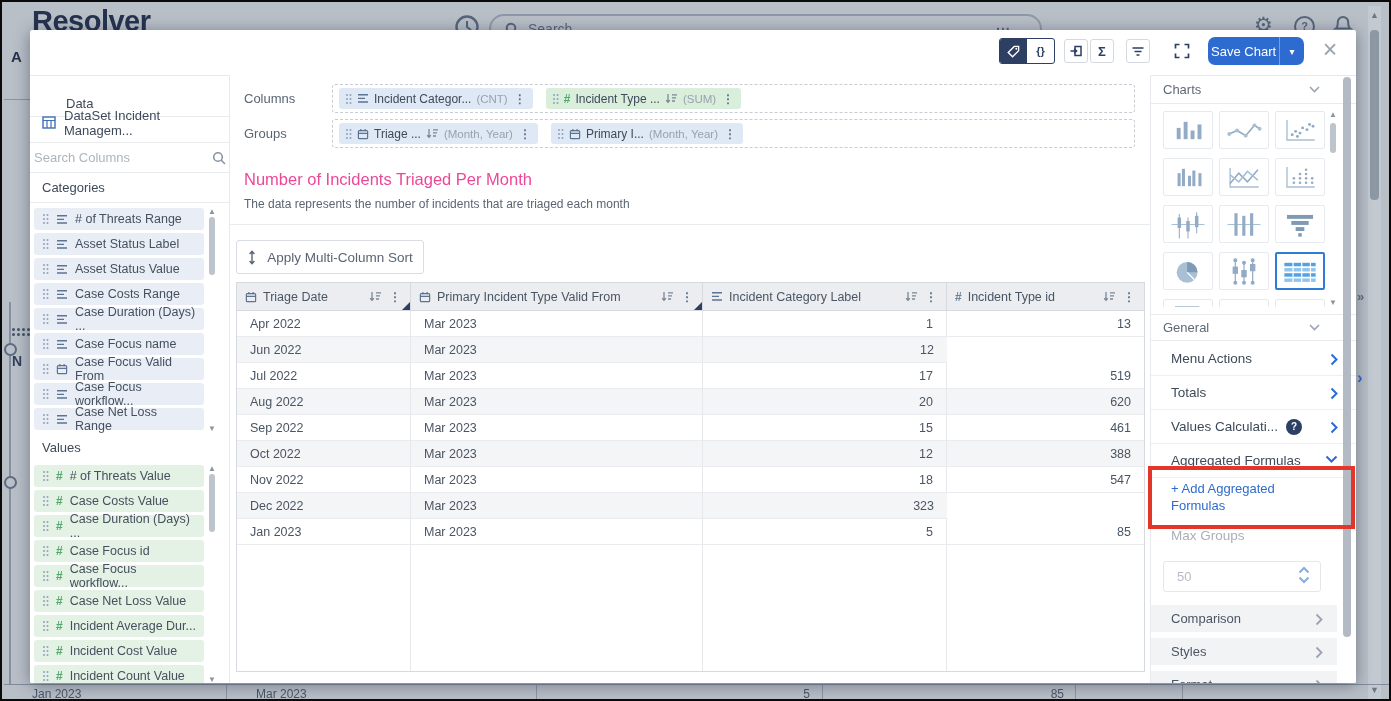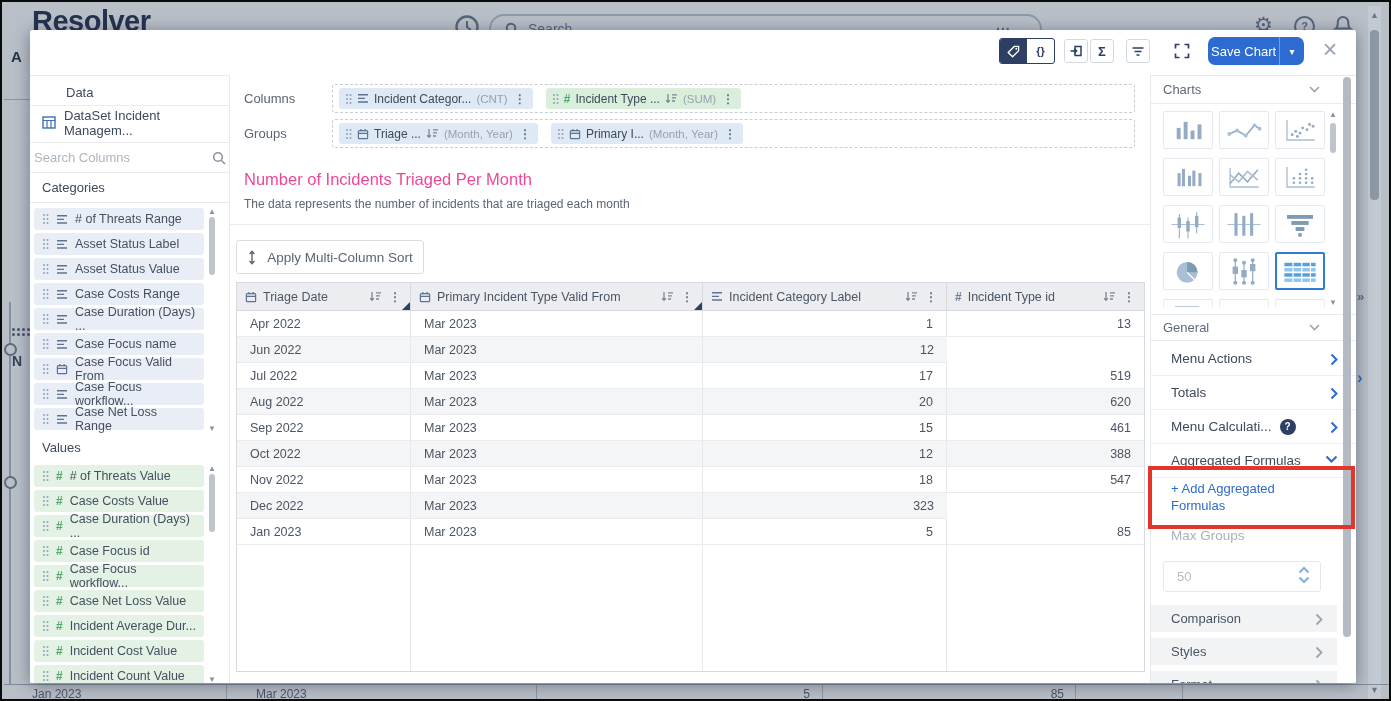--- a/index.html
+++ b/index.html
@@ -53,21 +53,21 @@
     display:flex;color:#fff;font-size:13px;overflow:hidden;}
   #btn-save .main{width:72px;display:flex;align-items:center;justify-content:center;}
   #btn-save .caret{width:24px;display:flex;align-items:center;justify-content:center;
     border-left:1px solid rgba(255,255,255,.35);font-size:10px;}
   #btn-close{left:1286px;top:4px;font-size:25px;color:#9aa5b1;line-height:30px;width:28px;text-align:center;}
   
   #left-panel{left:0;top:45px;width:200px;height:608px;background:#fff;border-top:1px solid #e6e9ed;
     border-right:1px solid #e6e9ed;box-sizing:border-box;overflow:hidden;}
   .lp-row{position:absolute;left:0;width:199px;border-bottom:1px solid #e9ecef;box-sizing:border-box;}
   .lp-hdr{font-size:13px;color:#3e4a5a;padding-left:12px;display:flex;align-items:center;}
-  #lp-data{top:3px;height:27px;padding-left:36px;}
+  #lp-data{top:14px;height:27px;padding-left:36px;}
   #lp-dataset{top:27px;height:40px;display:flex;align-items:center;gap:8px;padding-left:12px;
     font-size:13px;color:#3e4a5a;}
   #lp-search{top:67px;height:30px;display:flex;align-items:center;}
   #lp-search input{border:none;outline:none;flex:1;padding-left:4px;font-size:13px;color:#45505e;
     font-family:"Liberation Sans",sans-serif;background:transparent;}
   #lp-search input::placeholder{color:#adb5bf;}
   #lp-search .mag{margin-right:12px;}
   #lp-cats{top:97px;height:30px;}
   #cat-list{left:4px;top:132px;width:170px;}
   #val-hdr{top:359px;height:24px;border-bottom:none;}
@@ -1080,21 +1080,21 @@
           </div>
           <div class="gitem">
             <span>Totals</span>
             <span class="chev ic">
               <svg width="8" height="13" viewBox="0 0 8 13">
                 <path d="M1.5 1.5L6.5 6.5 1.5 11.5" fill="none" stroke="#2e6bd0" stroke-width="2"></path>
               </svg>
             </span>
           </div>
           <div class="gitem">
-            <span>Menu Calculati...</span>
+            <span>Values Calculati...</span>
             <span class="badge">?</span>
             <span class="chev ic">
               <svg width="8" height="13" viewBox="0 0 8 13">
                 <path d="M1.5 1.5L6.5 6.5 1.5 11.5" fill="none" stroke="#2e6bd0" stroke-width="2"></path>
               </svg>
             </span>
           </div>
           <div class="gitem">
             <span>Aggregated Formulas</span>
             <span class="chev ic">

